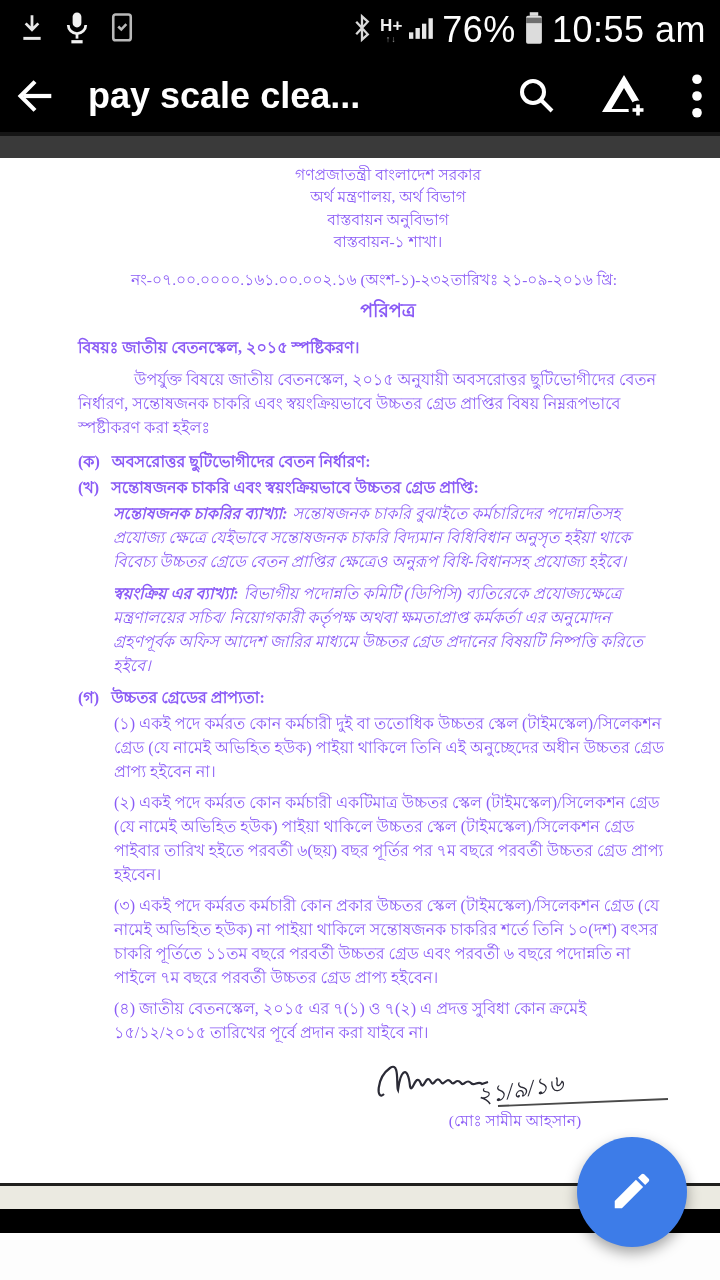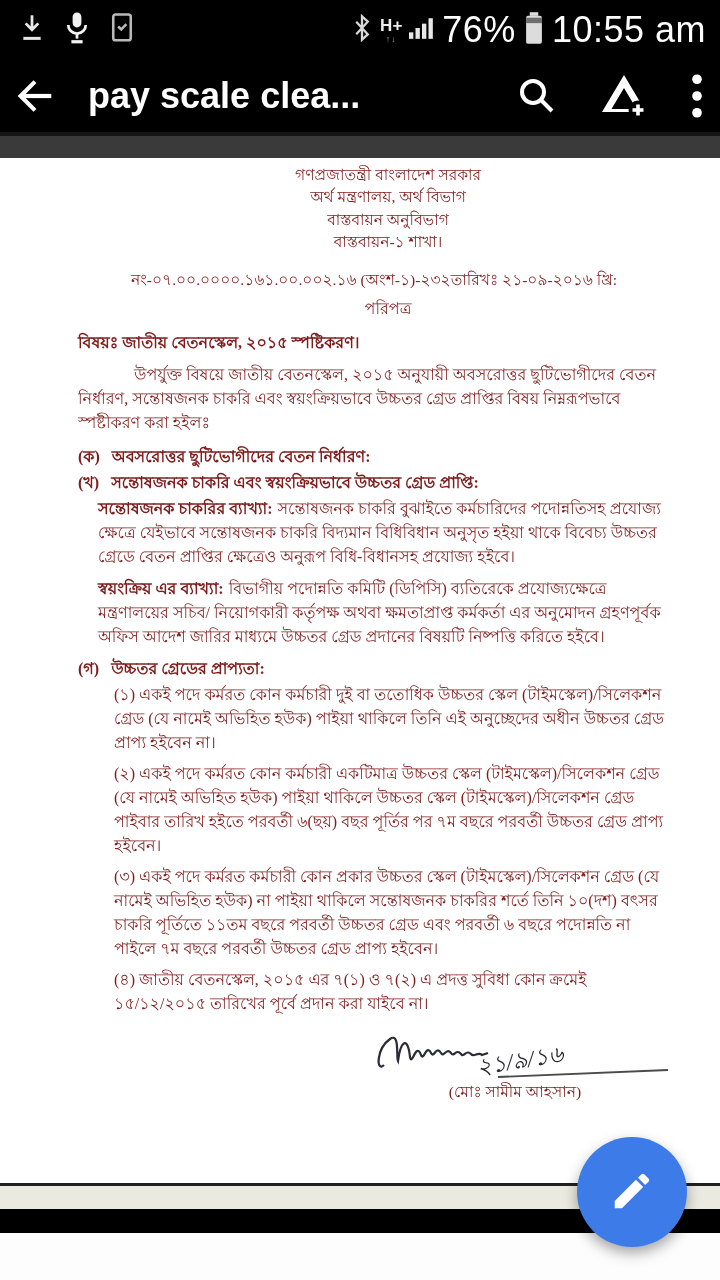--- a/index.html
+++ b/index.html
@@ -24,34 +24,34 @@
   .ab-title { flex:1; margin-left:30px; font-size:36px; font-weight:bold;
               color:#fff; white-space:nowrap; overflow:hidden; }
   .ab-actions { display:flex; align-items:center; gap:40px; padding-right:4px; }
   .icon-btn { display:flex; align-items:center; justify-content:center;
               background:none; border:none; padding:0; cursor:pointer; }
 
   .viewer-gap { height:26px; background:#3a3a3a; border-top:4px solid #151515; }
 
   
   .doc-page { height:1025px; background:#fff; overflow:hidden;
-              padding:6px 50px 0 78px; color:#7f1d1d;
+              padding:6px 50px 0 78px; color:#8b5cf6;
               font-family:"Liberation Serif","DejaVu Serif",serif;
               font-size:16px; line-height:1.5; }
   .doc-header { text-align:center; font-size:15.5px; line-height:1.45;
                 margin-right:-28px; }
   .ref-row { display:flex; justify-content:center; margin-top:14px;
              font-size:15.5px; }
-  .doc-type { text-align:center; font-weight:normal; font-size:16px;
+  .doc-type { text-align:center; font-weight:bold; font-size:19px;
               margin:6px 0 10px; margin-right:-28px; }
   .subject { font-weight:bold; margin-bottom:8px; }
   .intro { text-indent:56px; margin-bottom:10px; }
   .sec-head { display:flex; gap:12px; font-weight:bold; margin-bottom:2px; }
   .sec-body { text-indent:56px; margin-bottom:8px; }
-  .sec-para { margin-left:20px; margin-bottom:8px; }
+  .sec-para { margin-left:35px; margin-bottom:8px;font-style:italic; }
   .lead { font-weight:bold; margin-right:5px; }
   .g-item { margin-left:36px; margin-bottom:7px; }
 
   .sig-block { width:310px; margin-left:auto; text-align:center;
                font-size:15.5px; line-height:1.45; margin-top:2px; }
   .sig-svg { display:block; margin-left:auto; }
 
   
   .page-edge { height:26px; background:#ebeae1; border-top:3px solid #20201e; }
   .black-strip { height:24px; background:#000; }

